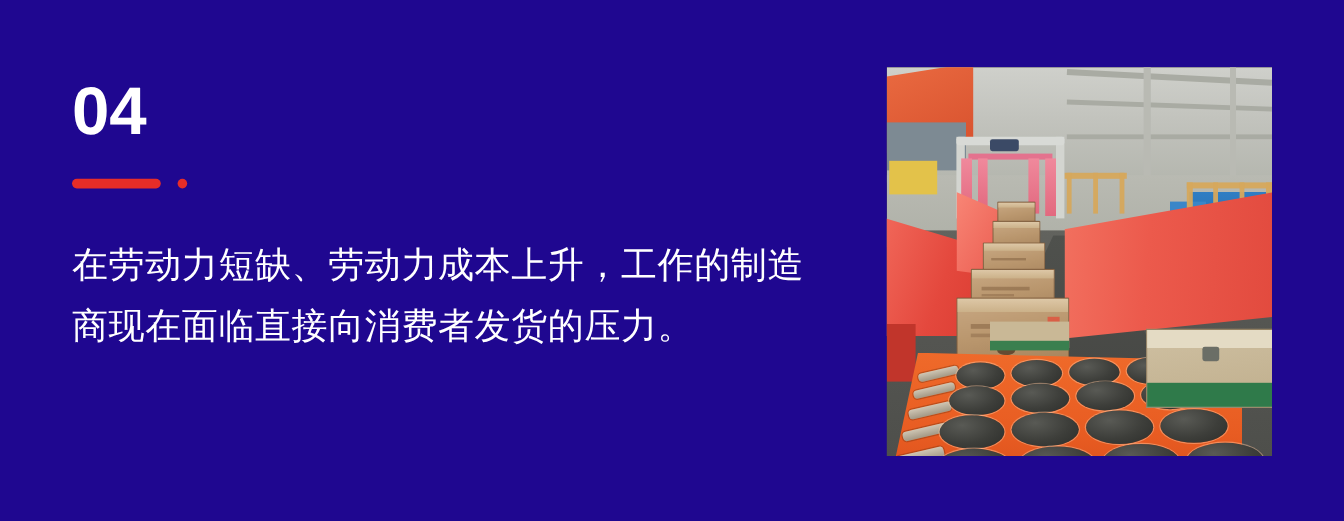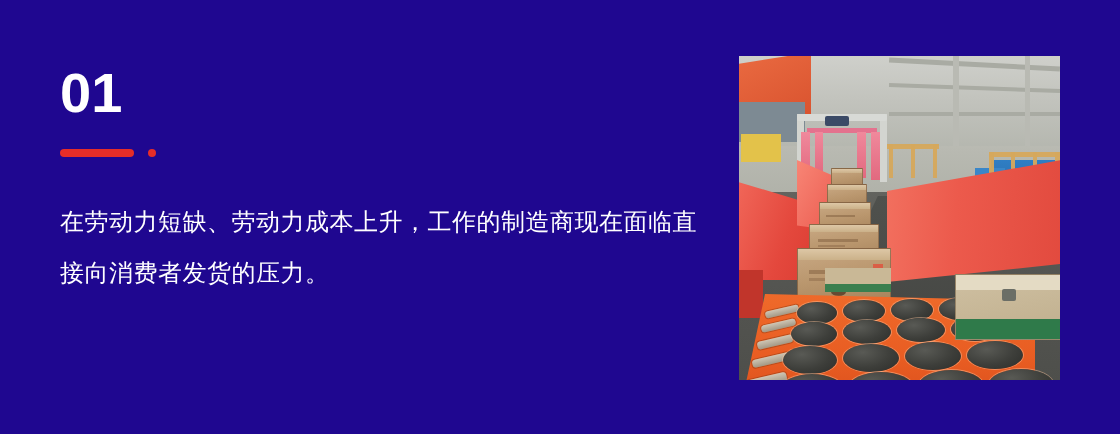--- a/index.html
+++ b/index.html
@@ -49,21 +49,21 @@
   }
   .divider-dot {
     width: 8px;
     height: 8px;
     border-radius: 50%;
     background: #e62d28;
     margin-left: 14px;
   }
   .body-text {
     margin-top: 38px;
-    font-size: 24px;
+    font-size: 30px;
     line-height: 51px;
     color: #ffffff;
     font-weight: normal;
     letter-spacing: 0.5px;
     max-width: 640px;
   }
 
   
   .photo-frame {
     position: absolute;
@@ -251,21 +251,21 @@
     background: #c1352b;
   }
 </style>
 </head>
 <body>
 
 <div class="slide">
 
   <div class="left-block">
 
-    <div class="section-number">01</div>
+    <div class="section-number">04</div>
 
     <div class="divider-row">
       <div class="divider-bar"></div>
       <div class="divider-dot"></div>
     </div>
 
     <div class="body-text">在劳动力短缺、劳动力成本上升，工作的制造商现在面临直接向消费者发货的压力。</div>
   </div>
 
   <div class="photo-frame">

